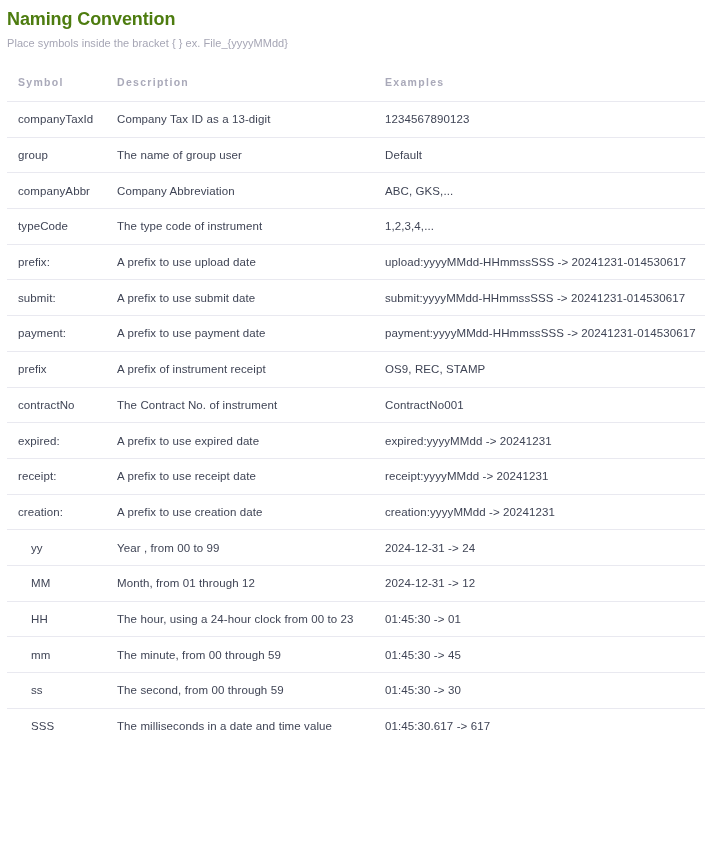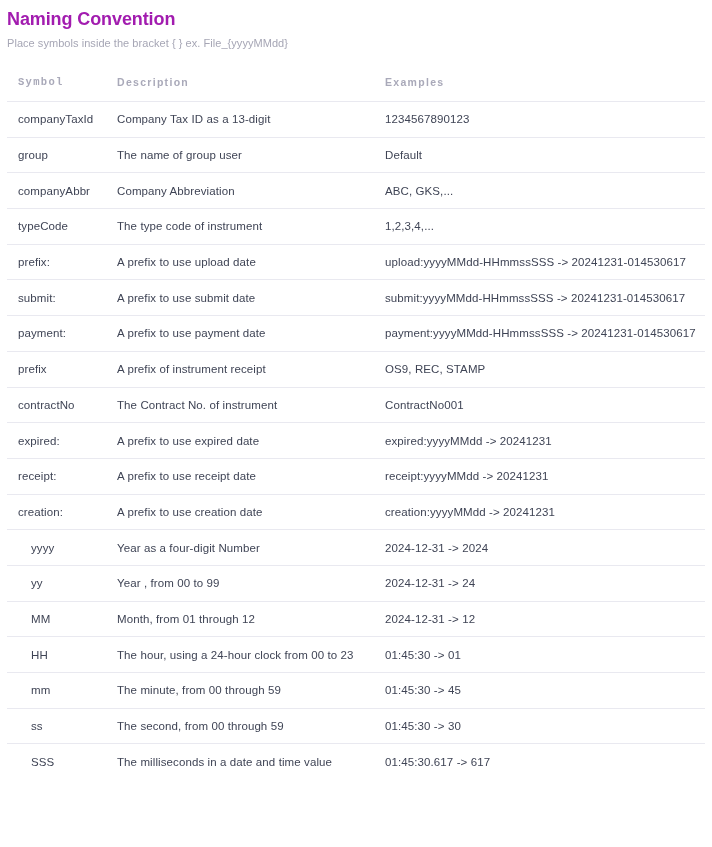--- a/index.html
+++ b/index.html
@@ -23,21 +23,21 @@
     padding: 0;
   }
 
   
   .header-block {
     padding: 8px 0 0 7px;
   }
   .page-title {
     font-size: 18px;
     font-weight: bold;
-    color: #a21caf;
+    color: #4d7c0f;
     letter-spacing: -0.1px;
     line-height: 22px;
     margin: 0;
   }
   .page-subtitle {
     font-size: 11px;
     color: #a6a6b5;
     line-height: 15px;
     margin: 6px 0 0 0;
     letter-spacing: 0.05px;
@@ -59,21 +59,21 @@
 
   thead th {
     text-align: left;
     font-size: 10.5px;
     font-weight: bold;
     color: #a9a9b9;
     letter-spacing: 1.3px;
     padding: 0 0 13px 0;
     vertical-align: bottom;
   }
-  thead th.th-symbol { padding-left: 11px; font-family: Liberation Mono, monospace; }
+  thead th.th-symbol { padding-left: 11px; }
   thead th.th-desc   { padding-left: 0px; }
   thead th.th-ex     { padding-left: 0px; }
 
   tbody td {
     font-size: 11.5px;
     color: #3f4455;
     border-top: 1px solid #e9e9f0;
     height: 34.7px;
     padding: 0;
     vertical-align: middle;
@@ -167,25 +167,20 @@
             <td class="td-symbol">receipt:</td>
             <td class="td-desc">A prefix to use receipt date</td>
             <td class="td-ex">receipt:yyyyMMdd -&gt; 20241231</td>
           </tr>
           <tr>
             <td class="td-symbol">creation:</td>
             <td class="td-desc">A prefix to use creation date</td>
             <td class="td-ex">creation:yyyyMMdd -&gt; 20241231</td>
           </tr>
           <tr class="indented">
-            <td class="td-symbol">yyyy</td>
-            <td class="td-desc">Year as a four-digit Number</td>
-            <td class="td-ex">2024-12-31 -&gt; 2024</td>
-          </tr>
-          <tr class="indented">
             <td class="td-symbol">yy</td>
             <td class="td-desc">Year , from 00 to 99</td>
             <td class="td-ex">2024-12-31 -&gt; 24</td>
           </tr>
           <tr class="indented">
             <td class="td-symbol">MM</td>
             <td class="td-desc">Month, from 01 through 12</td>
             <td class="td-ex">2024-12-31 -&gt; 12</td>
           </tr>
           <tr class="indented">

